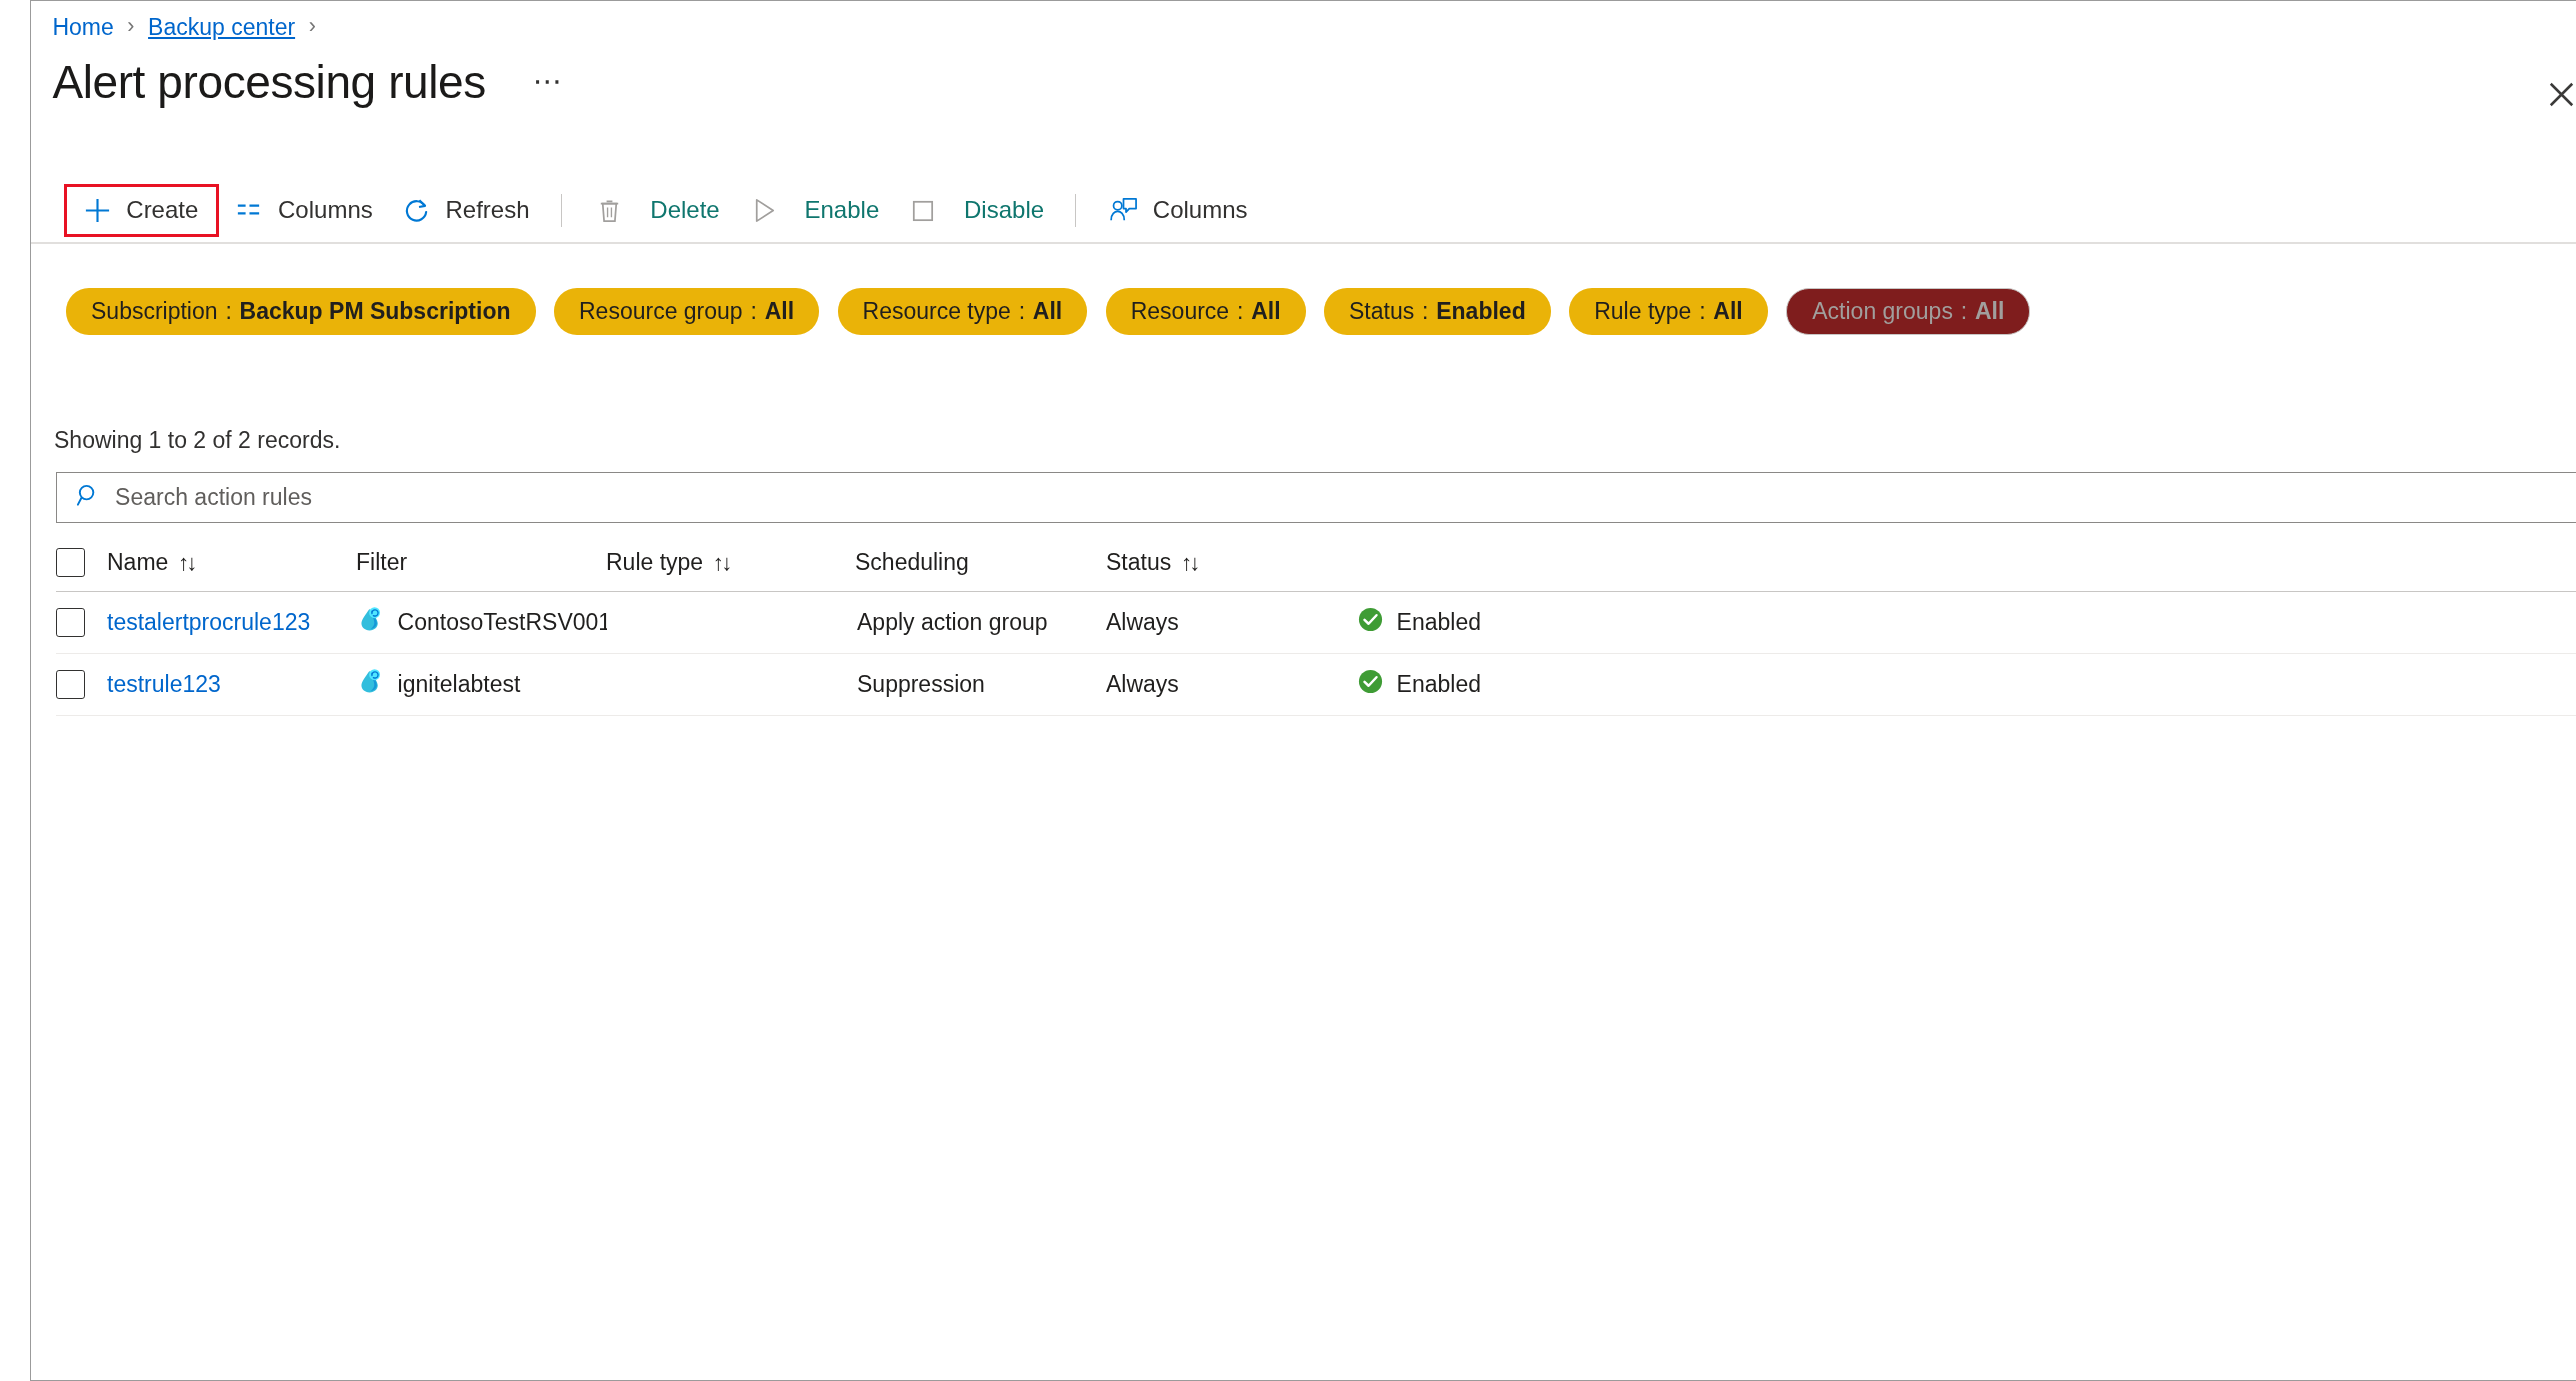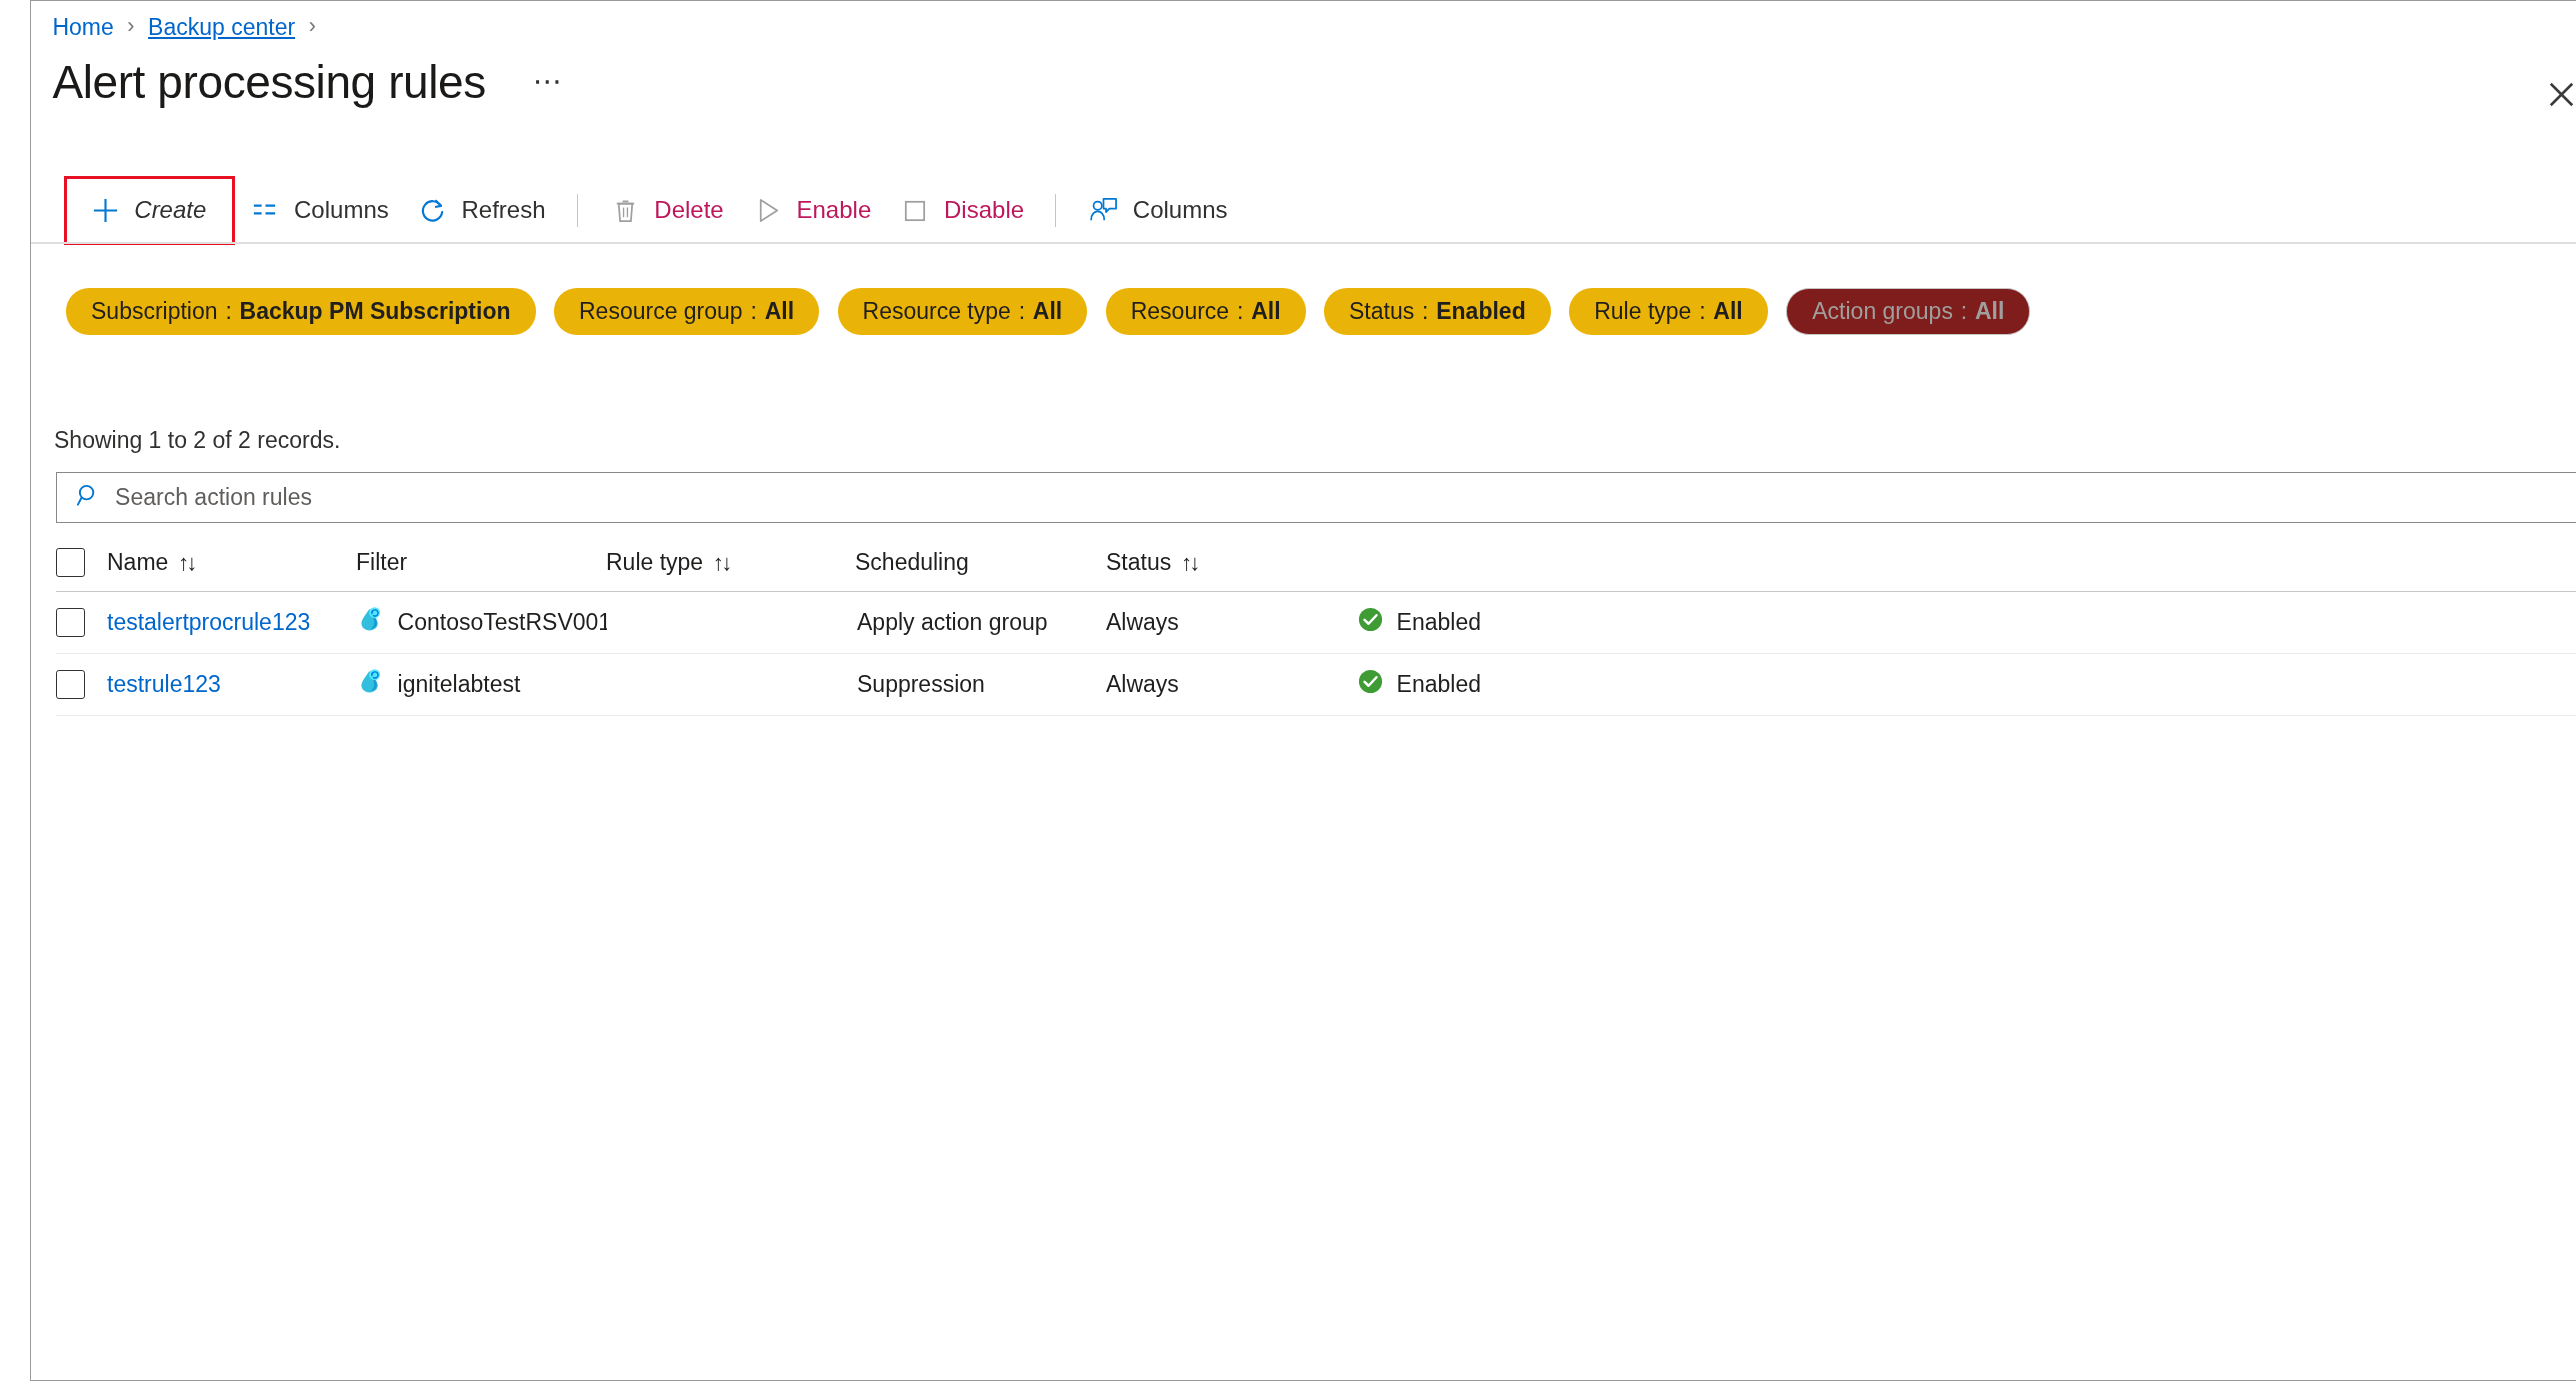--- a/index.html
+++ b/index.html
@@ -87,32 +87,31 @@
     color: #323130;
     cursor: pointer;
     white-space: nowrap;
   }
   .tb-item .tb-ico {
     display: inline-flex; align-items: center; justify-content: center;
     width: 33px; height: 33px;
     margin-right: 12.6px;
     flex: 0 0 33px;
   }
-  .tb-item.disabled { color: #be185d; cursor: default; }
+  .tb-item.disabled { color: #0f766e; cursor: default; gap: 12px; }
   .tb-sep {
     width: 1px; height: 33px;
     background: #c8c6c4;
     margin: 0 17.5px;
   }
   .create-wrap {
     position: relative;
     border: 3.9px solid #e81123;
-    padding: 8px;
+    padding: 0;
     margin-left: -3.9px;
-    font-style: italic;
   }
   .create-wrap .tb-item { padding: 0 17.5px 0 13.6px; height: 47px; }
   .toolbar-underline {
     position: absolute;
     left: 0; top: 241px;
     width: 100%; height: 1.9px;
     background: #e1dfdd;
   }
 
   

